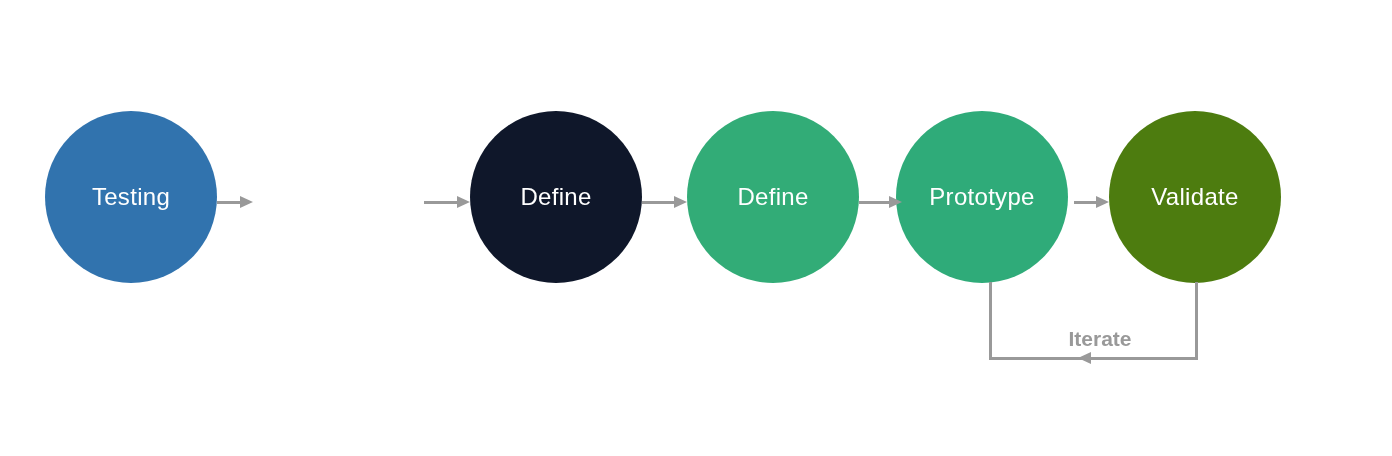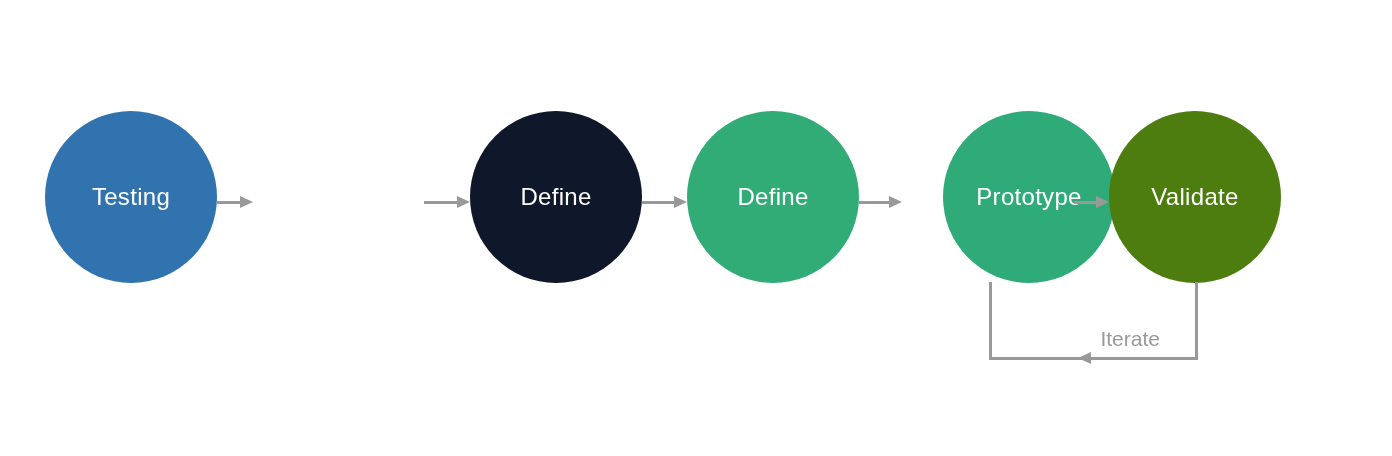--- a/index.html
+++ b/index.html
@@ -29,21 +29,21 @@
     color: #ffffff;
     font-size: 24px;
     font-weight: normal;
     letter-spacing: 0.3px;
     text-align: center;
   }
   .c0 { left: 45px; }
   .c1 { left: 252px; }
   .c2 { left: 470px; }
   .c3 { left: 687px; }
-  .c4 { left: 943px; }
+  .c4 { left: 896px; }
   .c5 { left: 1109px; }
 
   
   .arrow {
     position: absolute;
     top: 195px;
     height: 14px;
   }
   .arrow .shaft {
     position: absolute;
@@ -85,24 +85,24 @@
     height: 0;
     border-top: 6px solid transparent;
     border-bottom: 6px solid transparent;
     border-right: 13px solid #999999;
   }
   .loop-label {
     position: absolute;
     left: 1040px;
     top: 327px;
     width: 120px;
-    text-align: right;
+    text-align: center;
     color: #999999;
     font-size: 21px;
-    font-weight: normal;
+    font-weight: bold;
   }
 </style>
 </head>
 <body>
 
 <div class="canvas">
 
   <div class="circle c0" style="background-color: rgb(49, 115, 174);">
     <span class="step-label">Testing</span>
   </div>

